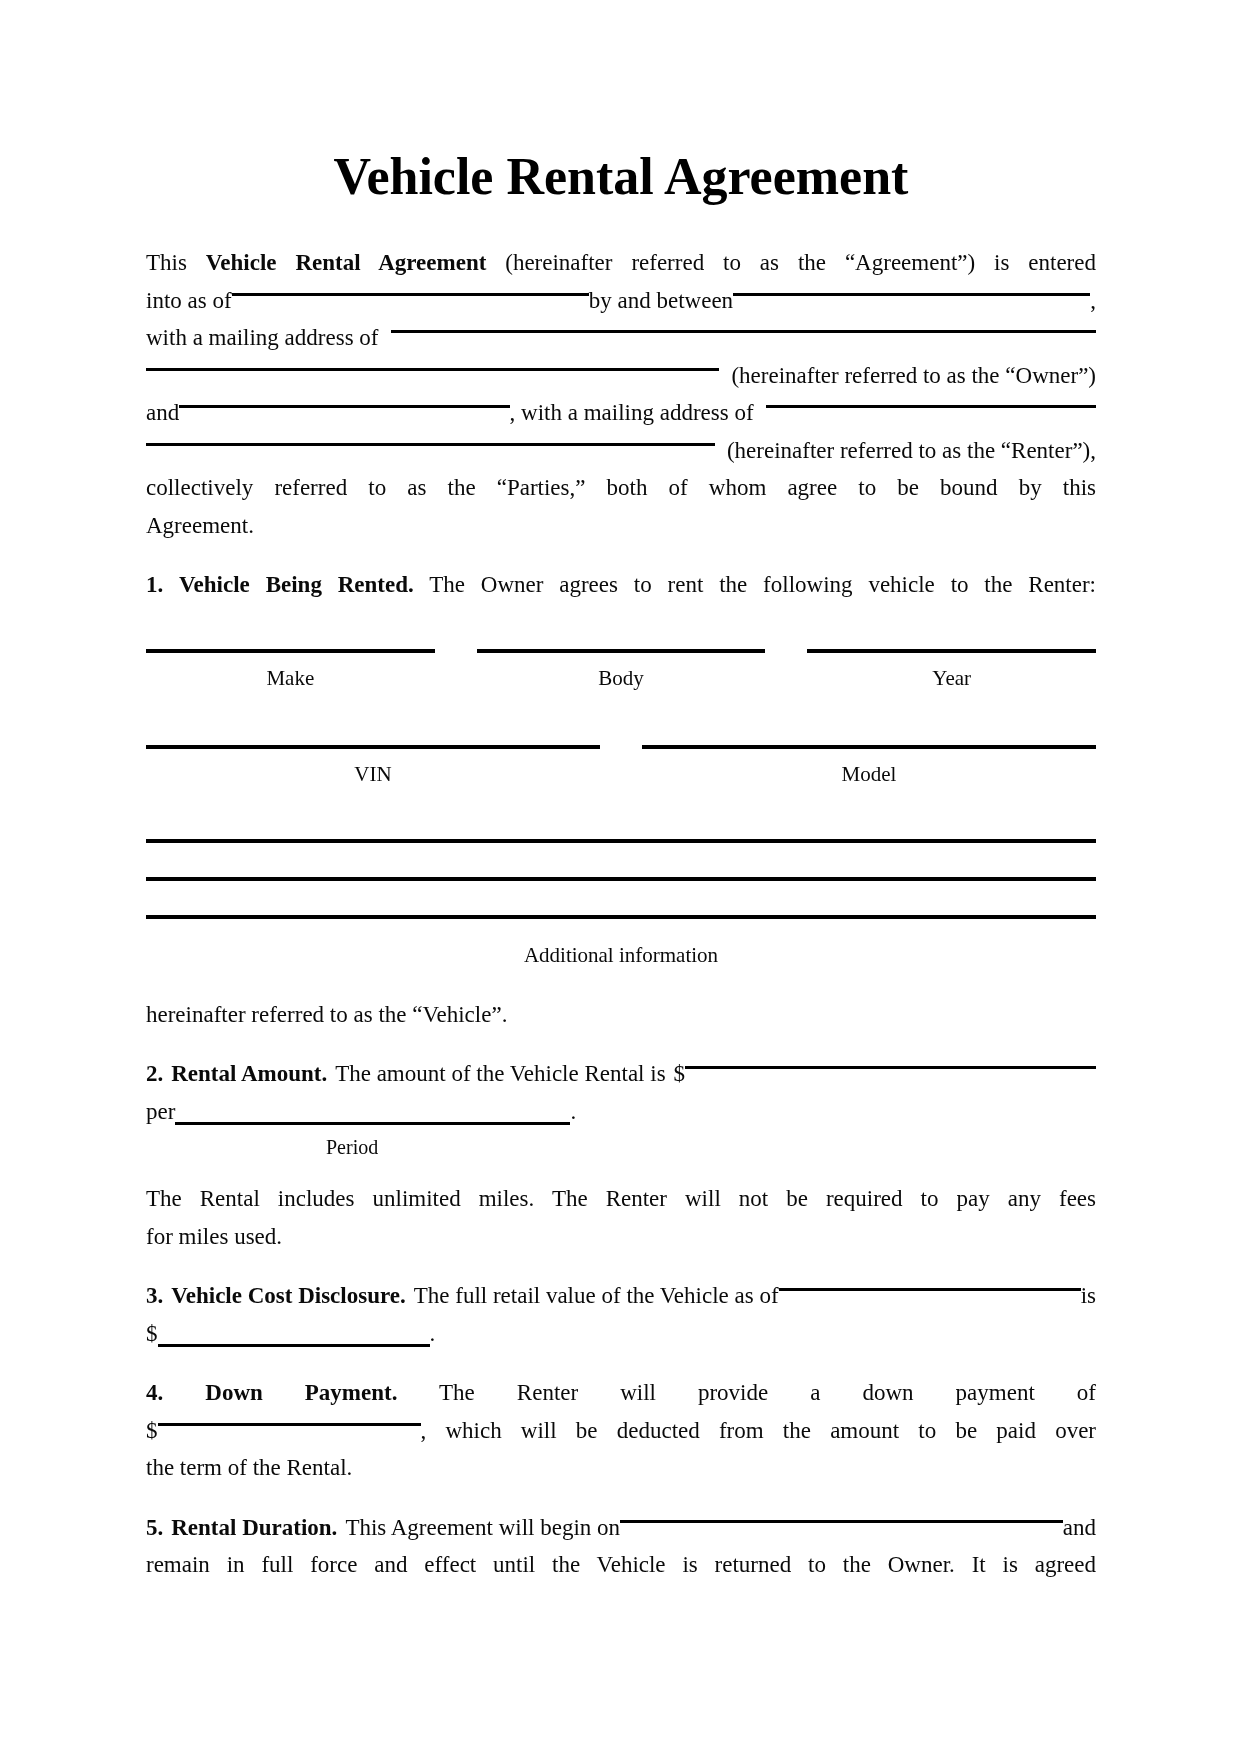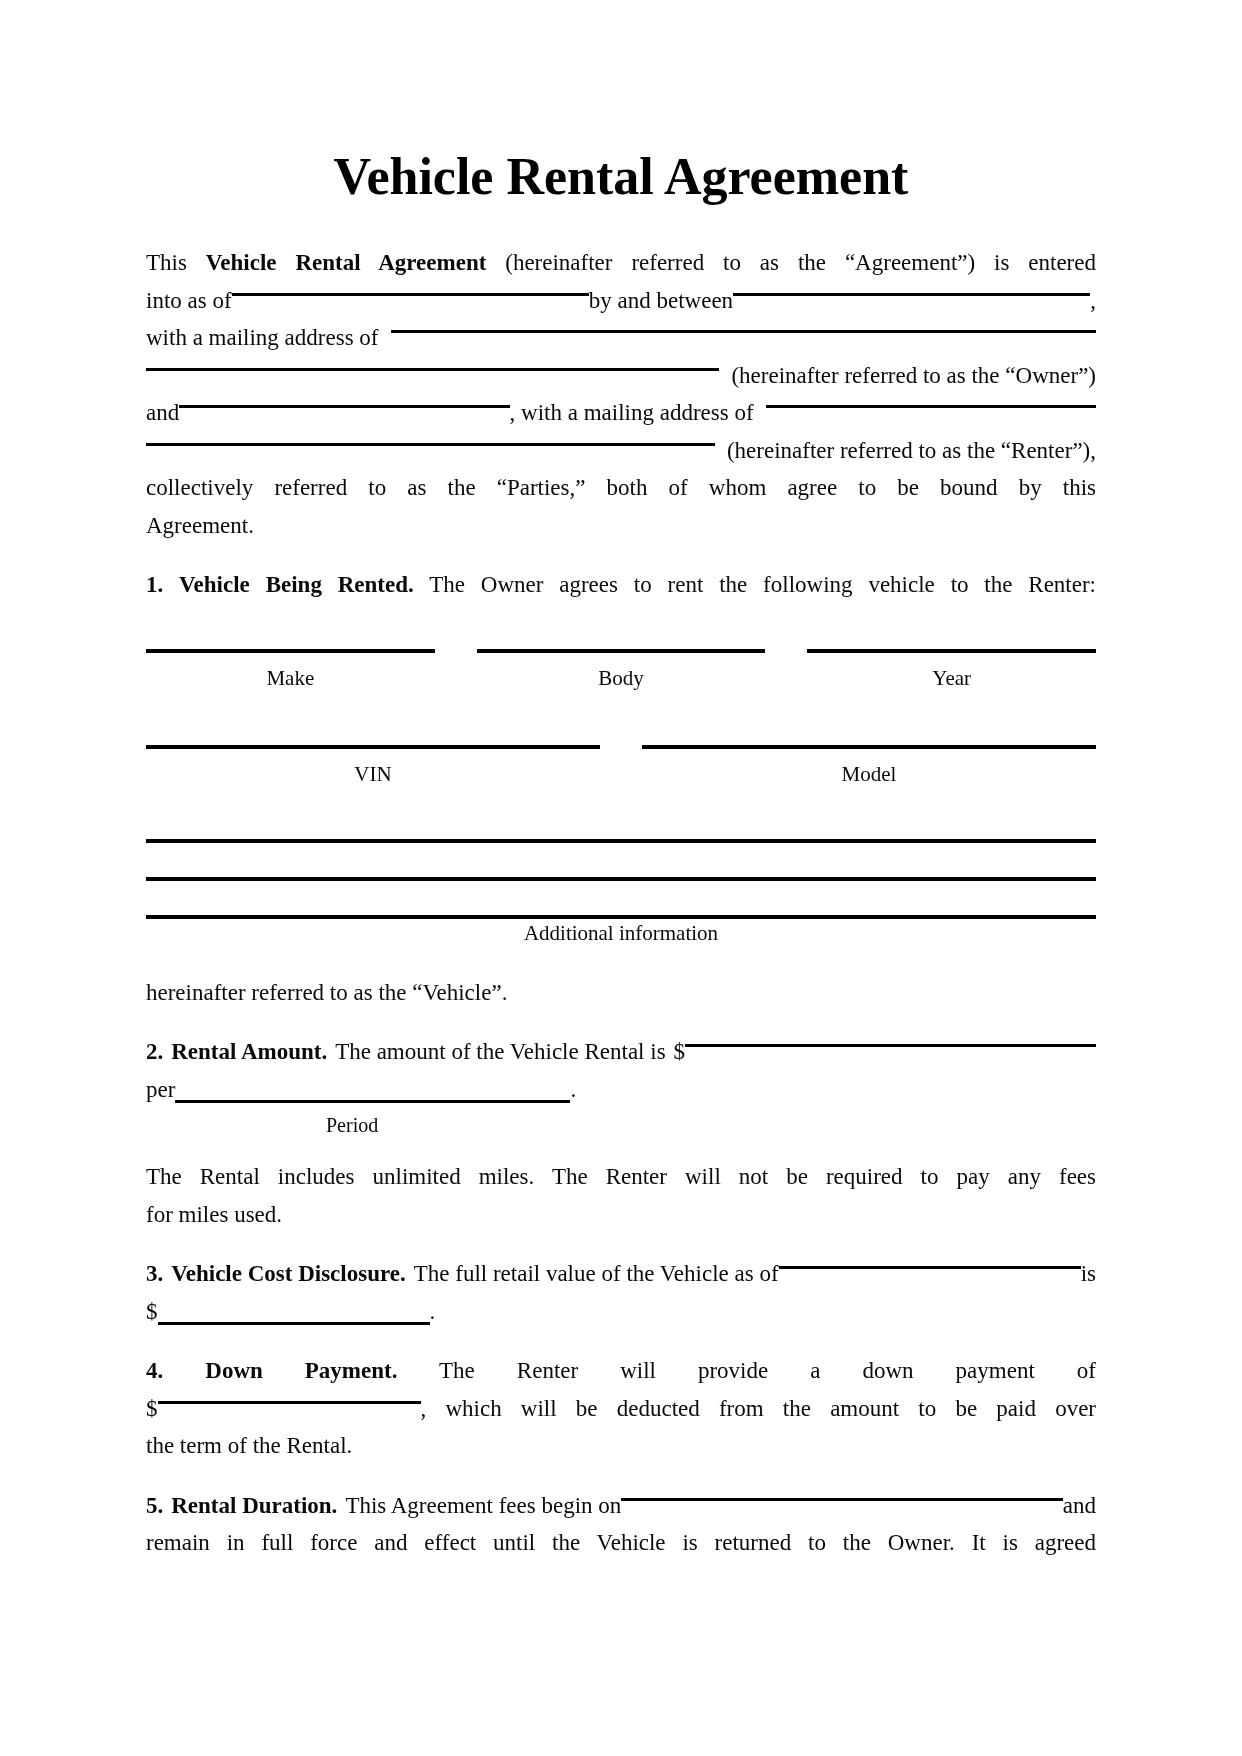--- a/index.html
+++ b/index.html
@@ -25,21 +25,21 @@
   .ml8{margin-left:8px;}
   .ml12{margin-left:12px;}
   .sec{margin-top:22px;}
   .vrow{display:flex;gap:42px;margin-top:33px;}
   .vrow.second{margin-top:42px;}
   .vcell{flex:1 1 0;}
   .fieldline{height:12px;border-bottom:4px solid #000;}
   .flabel{margin-top:12px;font-size:21px;line-height:26px;text-align:center;}
   .fullline{height:0;border-bottom:4px solid #000;margin-top:34px;}
   .fullline.first{margin-top:52px;}
-  .addcap{margin-top:1px;font-size:21px;line-height:26px;text-align:center;}
+  .addcap{margin-top:23px;font-size:21px;line-height:26px;text-align:center;}
   .vfooter{margin-top:28px;}
   .pcap{font-size:20px;line-height:26px;margin-left:180px;margin-top:4px;}
   .miles{margin-top:20px;}
 </style>
 </head>
 <body>
 
 <div class="page">
 
   <h1 class="title">Vehicle Rental Agreement</h1>
@@ -175,21 +175,21 @@
     </div>
     <p class="bline">
       <span>the term of the Rental.</span>
     </p>
   </div>
 
   <div class="sec">
     <div class="line">
       <span class="b">5.</span>
       <span class="b ml8">Rental Duration.</span>
-      <span class="ml8">This Agreement fees begin on</span>
+      <span class="ml8">This Agreement will begin on</span>
       <span class="blank grow"></span>
       <span>and</span>
     </div>
     <p class="bline just">
       <span>remain in full force and effect until the Vehicle is returned to the Owner. It is agreed</span>
     </p>
   </div>
 
 </div>
 

